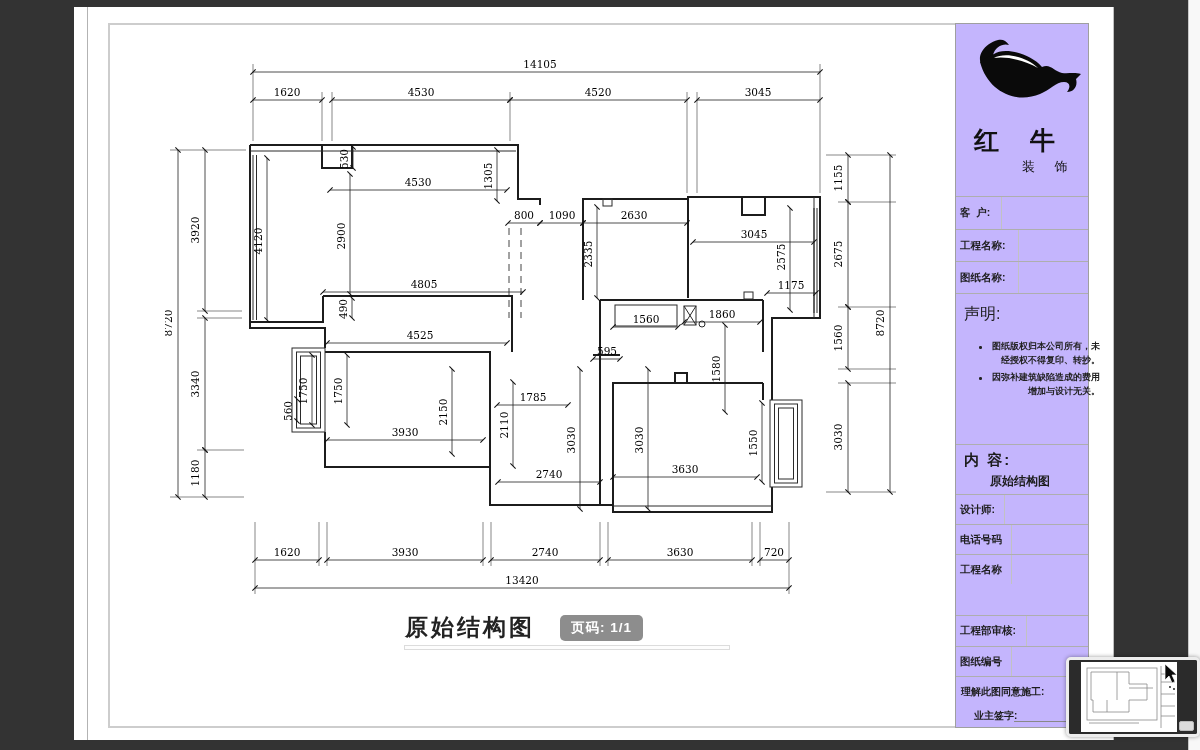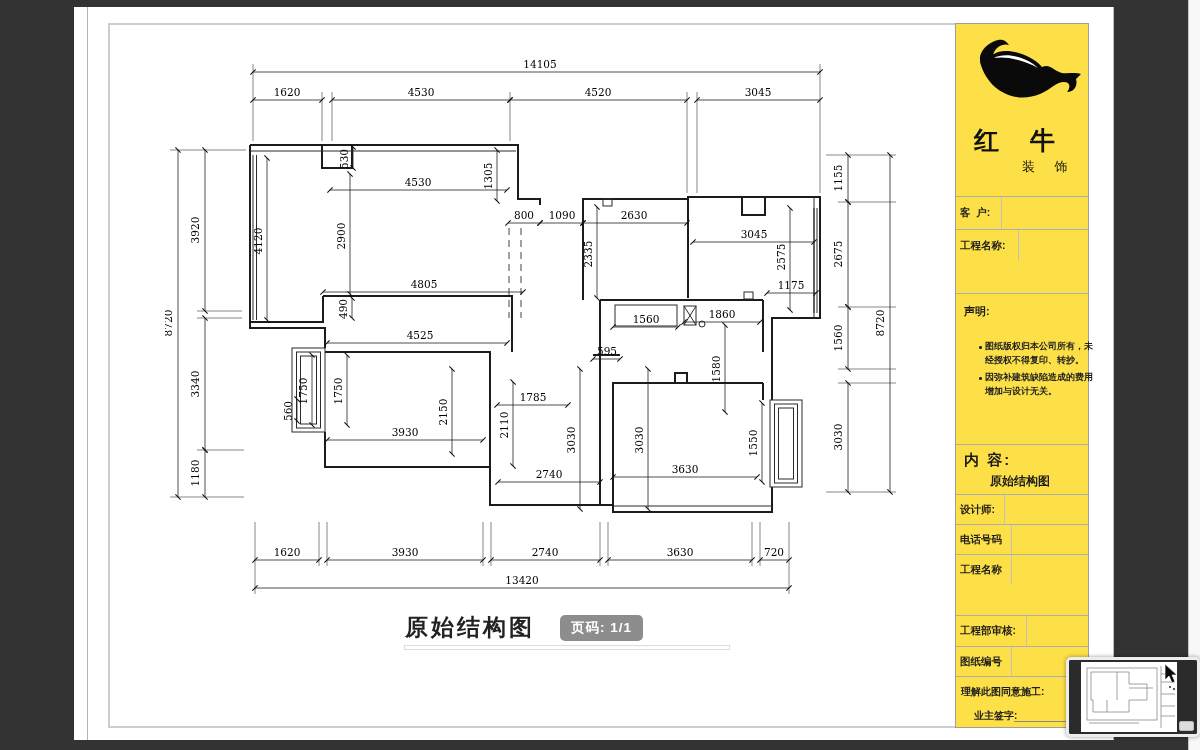--- a/index.html
+++ b/index.html
@@ -15,31 +15,32 @@
   }
   .fold-line{position:absolute;left:13px;top:0;width:1px;height:733px;background:#b3b3b3;}
   .frame{
     position:absolute;left:34px;top:16px;width:964px;height:705px;
     border:2px solid #cdcdcd;box-sizing:border-box;
   }
   .plan-svg{position:absolute;left:91px;top:38px;}
   
   .tblock{
     position:absolute;left:881px;top:16px;width:134px;height:705px;
-    border:1px solid #9f9f9f;box-sizing:border-box;background:#fde047;
+    border:1px solid #9f9f9f;box-sizing:border-box;background:#c4b5fd;
     color:#1d1d1d;
+    text-align:right;
   }
   .tb-row{position:absolute;left:0;width:100%;border-top:1px solid #aeaeae;box-sizing:border-box;}
   .tb-label{position:absolute;left:4px;top:50%;transform:translateY(-50%);font-size:10.5px;font-weight:700;}
   .tb-vdiv{position:absolute;top:0;bottom:0;width:1px;background:#c2c2c2;}
   .logo-area{position:absolute;left:0;top:0;width:100%;height:172px;}
   .logo-cn1{position:absolute;left:18px;top:100px;font-size:25px;font-weight:700;letter-spacing:12px;color:#111;}
   .logo-cn2{position:absolute;left:66px;top:134px;font-size:13px;font-weight:400;letter-spacing:8px;color:#111;}
   .stmt{position:absolute;left:0;top:269px;width:100%;height:151px;border-top:1px solid #aeaeae;box-sizing:border-box;}
-  .stmt-title{position:absolute;left:8px;top:10px;font-size:11px;font-weight:700;}
+  .stmt-title{position:absolute;left:8px;top:10px;font-size:16px;font-weight:400;}
   .stmt-list{position:absolute;left:6px;top:30px;width:122px;margin:16px;padding:0;list-style:none;}
   .stmt-list li{font-size:9px;font-weight:700;line-height:1.5;margin-bottom:4px;padding-left:7px;position:relative;color:#222;}
   .stmt-list li::before{content:"";position:absolute;left:1px;top:6px;width:2.5px;height:2.5px;background:#222;border-radius:50%;}
   .content-box{position:absolute;left:0;top:420px;width:100%;height:50px;border-top:1px solid #aeaeae;box-sizing:border-box;}
   .content-label{position:absolute;left:8px;top:6px;font-size:15px;font-weight:700;letter-spacing:2px;}
   .content-value{position:absolute;left:34px;top:28px;font-size:12px;font-weight:700;}
   .footer-box{position:absolute;left:0;top:652px;width:100%;height:52px;border-top:1px solid #aeaeae;box-sizing:border-box;}
   .footer-l1{position:absolute;left:5px;top:8px;font-size:10px;font-weight:700;}
   .footer-l2{position:absolute;left:18px;top:32px;font-size:10px;font-weight:700;}
   .sig-line{position:absolute;left:58px;top:44px;width:66px;height:1px;background:#888;}
@@ -295,20 +296,24 @@
     </div>
 
     <div class="tb-row" style="top:172px;height:33px;">
       <span class="tb-label pre">客  户:</span>
       <span class="tb-vdiv" style="left:45px;"></span>
     </div>
     <div class="tb-row" style="top:205px;height:32px;">
       <span class="tb-label">工程名称:</span>
       <span class="tb-vdiv" style="left:62px;"></span>
     </div>
+    <div class="tb-row" style="top:237px;height:32px;">
+      <span class="tb-label">图纸名称:</span>
+      <span class="tb-vdiv" style="left:62px;"></span>
+    </div>
 
     <div class="stmt">
       <div class="stmt-title">声明:</div>
       <ul class="stmt-list">
         <li>图纸版权归本公司所有，未经授权不得复印、转抄。</li>
         <li>因弥补建筑缺陷造成的费用增加与设计无关。</li>
       </ul>
     </div>
 
     <div class="content-box">

